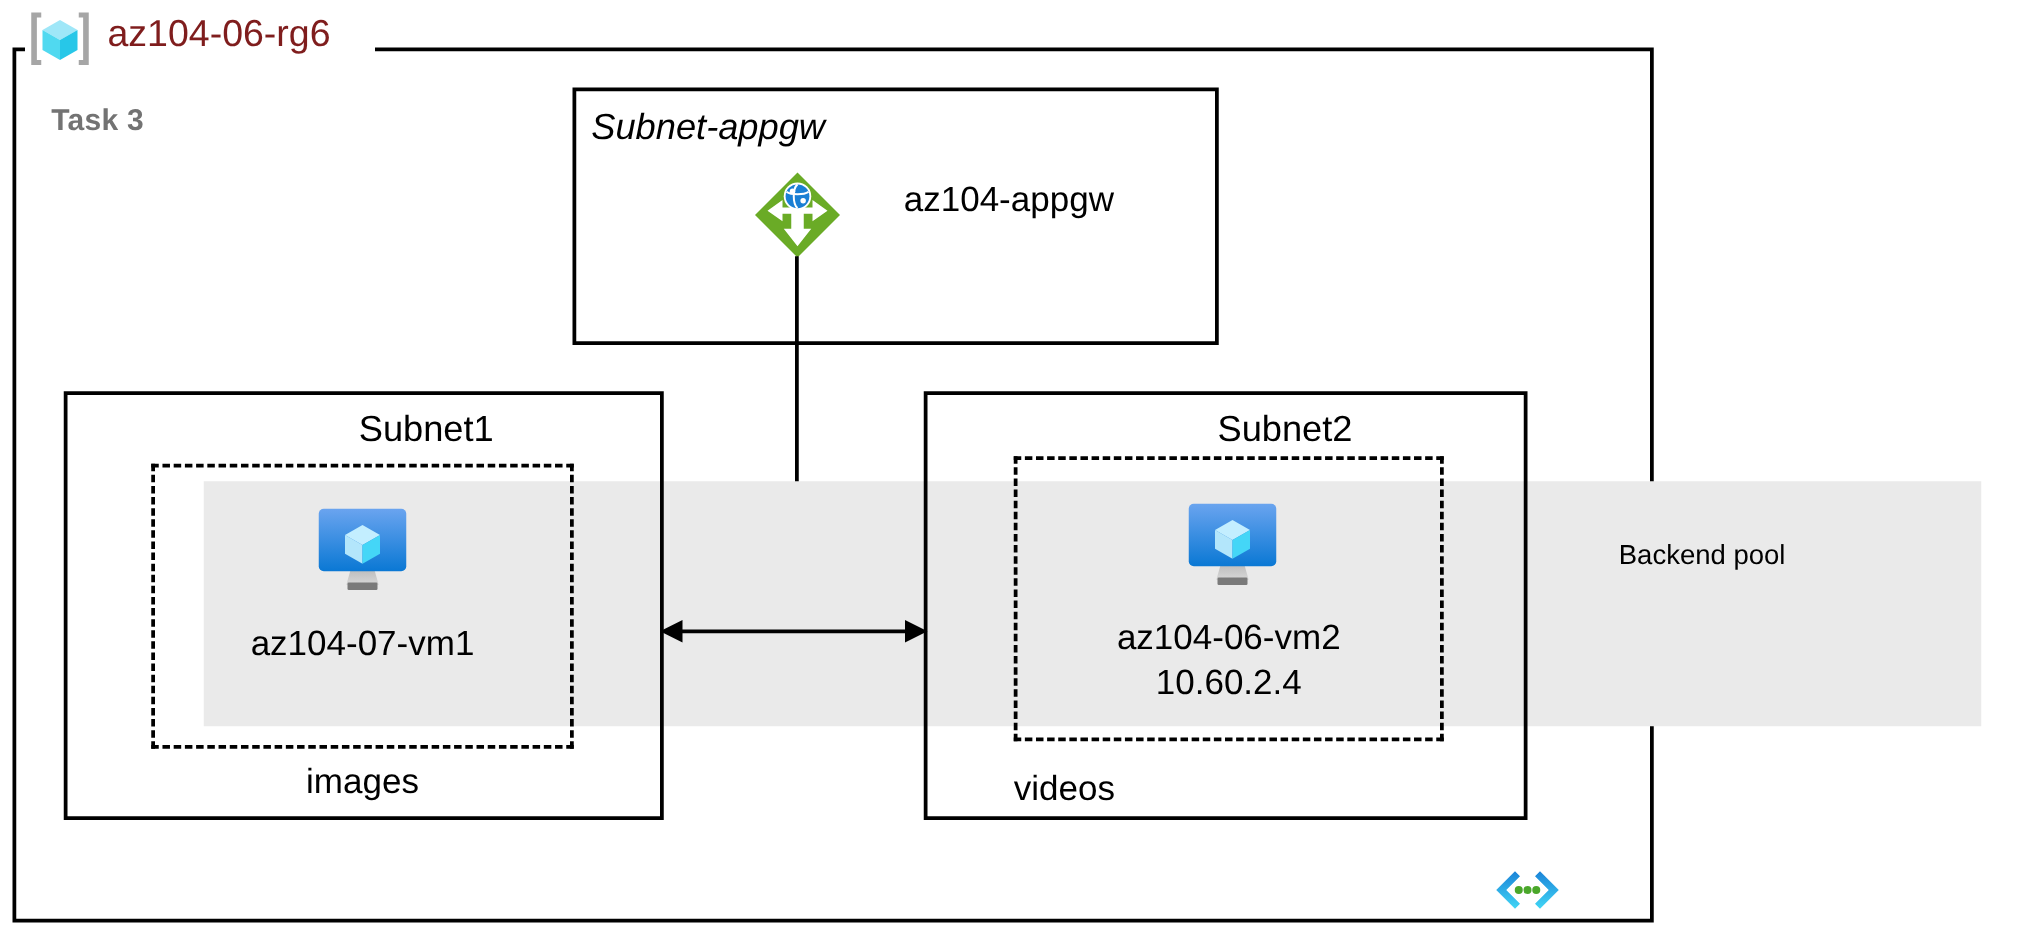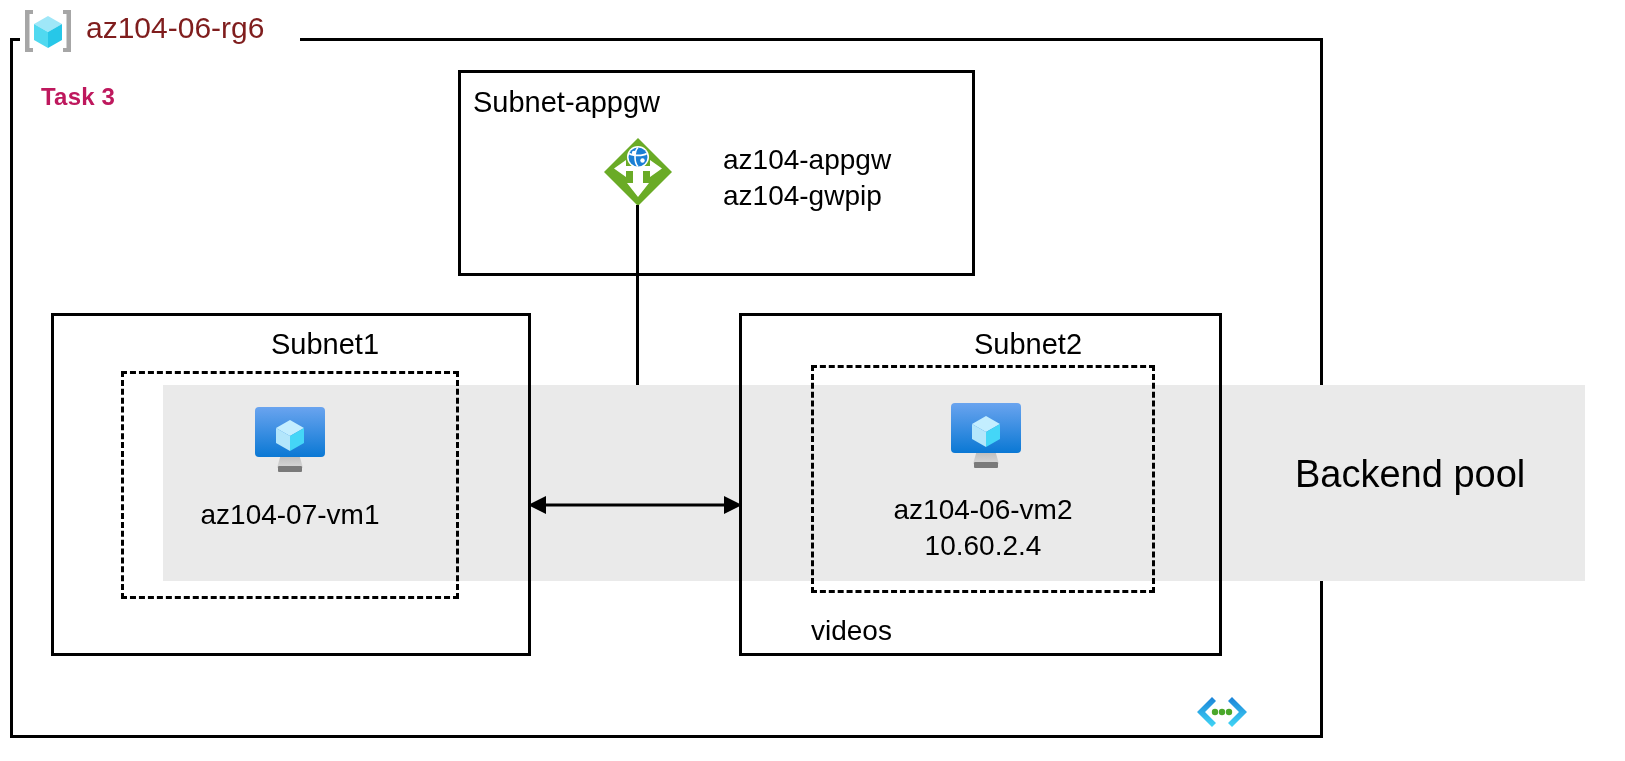--- a/index.html
+++ b/index.html
@@ -73,68 +73,68 @@
     top: 10px;
     font-size: 30px;
     color: #7f1d1d;
   }
 
   #task-label {
     left: 41px;
     top: 83px;
     font-size: 24px;
     font-weight: bold;
-    color: #be185d;
+    color: #737373;
     letter-spacing: .2px;
   }
 
   
   #subnet-appgw-box { left: 458px; top: 70px; width: 517px; height: 206px; }
   #subnet-appgw-title {
-    left: 473px; top: 85px; font-size: 29px;
+    left: 473px; top: 85px; font-size: 29px; font-style: italic;
   }
   #appgw-icon { position: absolute; left: 602px; top: 136px; width: 72px; height: 72px; }
   #appgw-names {
     left: 684px; top: 142px; font-size: 28px;
   }
   #appgw-names div { line-height: 1.28; margin-left: 39px; }
 
   
   #appgw-stem {
     position: absolute;
     left: 636px;
     top: 205px;
     width: 3px;
     height: 285px;
     background: #000000;
   }
 
   
   #subnet1-box { left: 51px; top: 313px; width: 480px; height: 343px; }
   #subnet2-box { left: 739px; top: 313px; width: 483px; height: 343px; }
-  #subnet1-title { left: 51px; top: 327px; width: 548px; text-align: center; font-size: 29px; }
+  #subnet1-title { left: 51px; top: 327px; width: 548px; text-align: center; font-size: 29px; padding-left: 16px; }
   #subnet2-title { left: 739px; top: 327px; width: 578px; text-align: center; font-size: 29px; }
 
   #subnet1-dashed { left: 121px; top: 371px; width: 338px; height: 228px; }
   #subnet2-dashed { left: 811px; top: 365px; width: 344px; height: 228px; }
 
   #subnet1-caption { left: 121px; top: 608px; width: 338px; text-align: center; font-size: 28px; }
   #subnet2-caption { left: 811px; top: 614px; width: 344px; text-align: left; font-size: 28px; }
 
   
   #backend-band {
     left: 163px;
     top: 385px;
     width: 1422px;
     height: 196px;
   }
   #backend-pool-label {
     left: 1295px;
-    top: 452px;
-    font-size: 38px;
+    top: 431px;
+    font-size: 22px;
   }
 
   
   .vm-icon { position: absolute; width: 80px; height: 74px; }
   #vm1-icon { left: 250px; top: 404px; }
   #vm2-icon { left: 946px; top: 400px; }
 
   .vm-names { position: absolute; text-align: center; font-size: 28px; line-height: 1.3; }
   #vm1-names { left: 121px; top: 497px; width: 338px; }
   #vm2-names { left: 811px; top: 492px; width: 344px; }
@@ -186,21 +186,20 @@
       <circle cx="36" cy="21" r="9.5" fill="#1a7fd4"></circle>
       <path d="M27.2,17.5 C31,20 41,20 44.8,17.5" stroke="#ffffff" stroke-width="1.6" fill="none"></path>
       <path d="M36,11.5 C32,15 32,27 36,30.5" stroke="#ffffff" stroke-width="1.6" fill="none"></path>
       <circle cx="32" cy="17" r="2.2" fill="#ffffff"></circle>
       <circle cx="40.5" cy="24.5" r="2.2" fill="#ffffff"></circle>
     </svg>
   </div>
 
   <div id="appgw-names" class="lbl">
     <div>az104-appgw</div>
-    <div>az104-gwpip</div>
   </div>
 
   <div id="appgw-stem"></div>
 
   <div id="backend-band" class="band"></div>
   <div id="backend-pool-label" class="lbl">Backend pool</div>
 
   <div id="subnet1-box" class="solid-box"></div>
   <div id="subnet1-title" class="lbl">Subnet1</div>
   <div id="subnet1-dashed" class="dashed-box"></div>
@@ -223,20 +222,21 @@
       <polygon points="40,16 54,24 40,32 26,24" fill="#c3eeff"></polygon>
       <polygon points="26,24 40,32 40,47 26,39" fill="#b3e6fb"></polygon>
       <polygon points="54,24 40,32 40,47 54,39" fill="#44d6f7"></polygon>
     </svg>
   </div>
 
   <div id="vm1-names" class="vm-names">
     <div>az104-07-vm1</div>
   </div>
 
+  <div id="subnet1-caption" class="lbl">images</div>
 
   <div id="subnet2-box" class="solid-box"></div>
   <div id="subnet2-title" class="lbl">Subnet2</div>
   <div id="subnet2-dashed" class="dashed-box"></div>
 
   <div id="vm2-icon" class="vm-icon">
     <svg viewBox="0 0 80 74" width="80" height="74" aria-hidden="true">
       <defs>
         <linearGradient id="scr2" x1="0" y1="0" x2="0" y2="1">
           <stop offset="0" stop-color="#6aa4ef"></stop>

